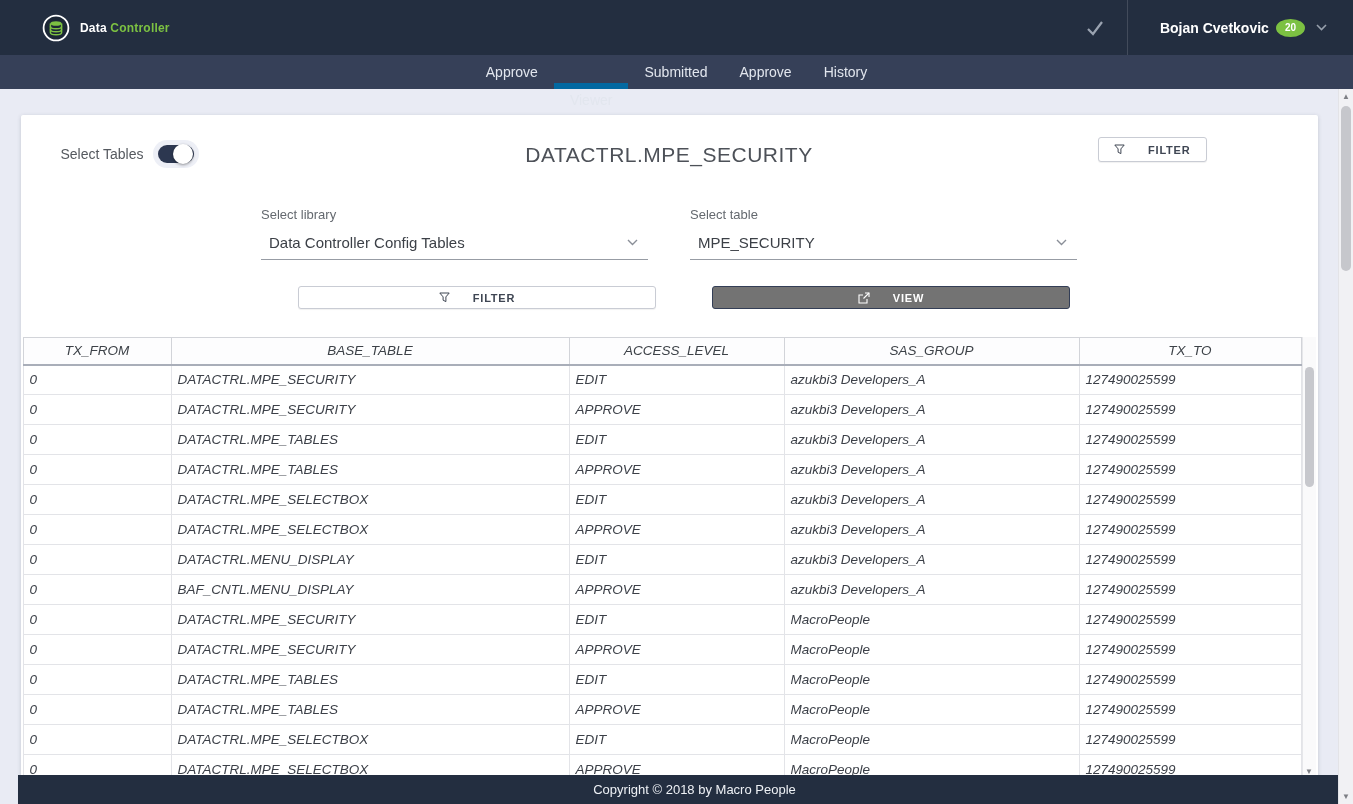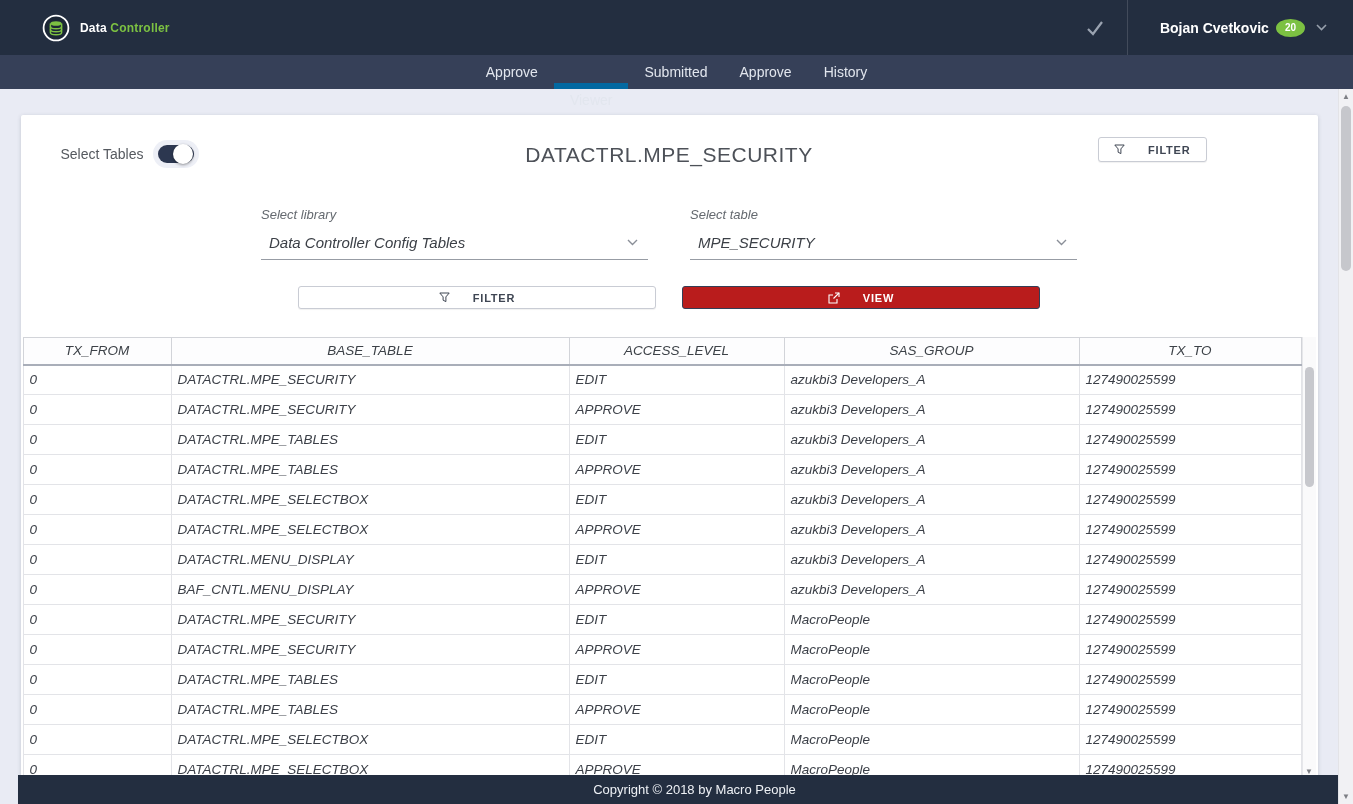--- a/index.html
+++ b/index.html
@@ -65,30 +65,31 @@
   }
   .page-title {
     position:absolute; left:50%; top:6px; transform:translateX(-50%);
     font-size:21px; color:#4d5158; letter-spacing:.5px; white-space:nowrap;
   }
   .btn {
     display:inline-flex; align-items:center; justify-content:center; gap:23px;
     font-size:11px; font-weight:bold; letter-spacing:.8px;
     border-radius:3px; cursor:pointer;
     font-family:"Liberation Sans", sans-serif;
+    margin-left:30px;
   }
   .btn-outline {
     background:#ffffff; color:#3f4653;
     border:1px solid #c9ccd4; box-shadow:0 1px 1px rgba(0,0,0,0.06);
   }
-  .btn-filled { background:#b91c1c; color:#ffffff; border:1px solid #333e56;justify-content:center; }
+  .btn-filled { background:#737373; color:#ffffff; border:1px solid #333e56;justify-content:center; }
   .top-filter-btn { position:absolute; right:111px; top:0; height:25px; padding:0 15px; }
 
   
-  .selects-row { display:flex; justify-content:center; gap:42px; margin-top:24px;font-style:italic; }
+  .selects-row { display:flex; justify-content:center; gap:42px; margin-top:24px; }
   .select-group { width:387px; }
   .select-label { font-size:13px; color:#64696f; margin-bottom:7px; }
   .select-box {
     display:flex; align-items:center; justify-content:space-between;
     border-bottom:1px solid #979ca4; padding:5px 10px 8px 8px; cursor:pointer;
   }
   .select-value { font-size:15px; color:#3c4047; }
 
   
   .buttons-row { display:flex; justify-content:center; gap:26px; margin-top:26px; }

